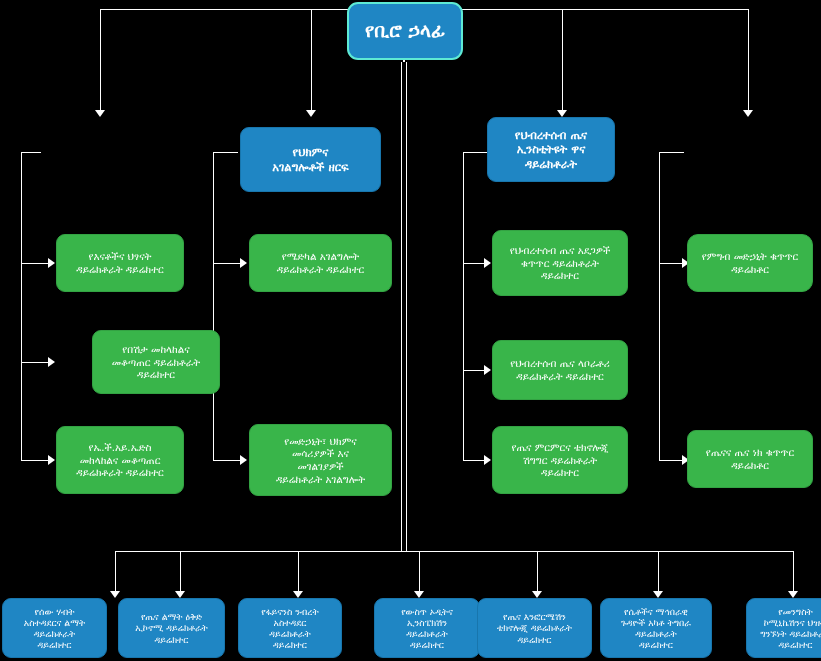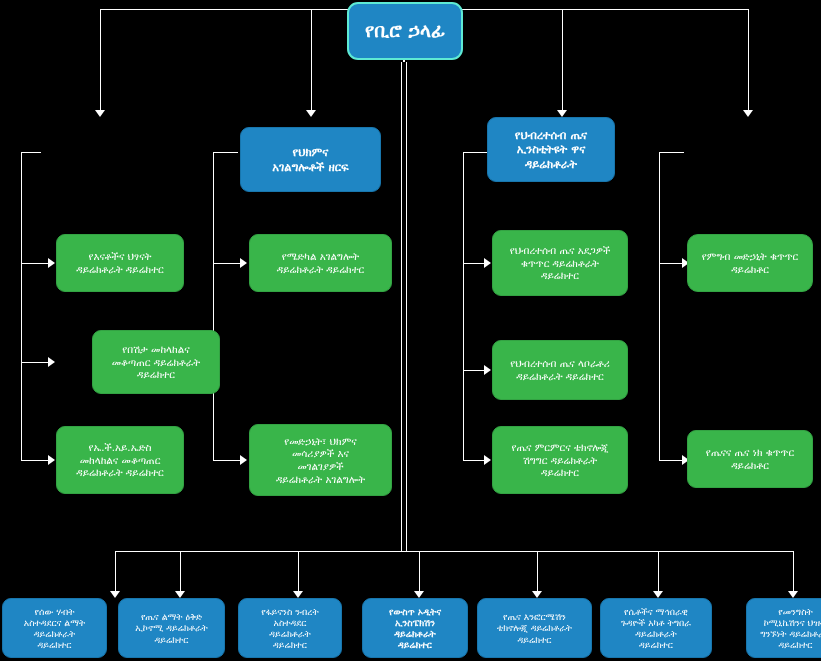--- a/index.html
+++ b/index.html
@@ -196,21 +196,21 @@
 አስተዳደርና ልማት
 ዳይሬክቶራት
 ዳይሬክተር</div>
   <div class="node blue bottom" style="left:118px; top:598px; width:107px; height:60px;">የጤና ልማት ዕቅድ
 ኢኮኖሚ ዳይሬክቶራት
 ዳይሬክተር</div>
   <div class="node blue bottom" style="left:238px; top:598px; width:104px; height:60px;">የፋይናንስ ንብረት
 አስተዳደር
 ዳይሬክቶራት
 ዳይሬክተር</div>
-  <div class="node blue bottom" style="left:362px; top:598px; width:106px; height:60px;font-weight:bold;">የውስጥ ኦዲትና
+  <div class="node blue bottom" style="left:374px; top:598px; width:106px; height:60px;">የውስጥ ኦዲትና
 ኢንስፔክሽን
 ዳይሬክቶራት
 ዳይሬክተር</div>
   <div class="node blue bottom" style="left:477px; top:598px; width:115px; height:60px;">የጤና እንፎርሜሽን
 ቴክኖሎጂ ዳይሬክቶራት
 ዳይሬክተር</div>
   <div class="node blue bottom" style="left:600px; top:598px; width:112px; height:60px;">የሴቶችና ማኅበራዊ
 ጉዳዮች አካቶ ትግበራ
 ዳይሬክቶራት
 ዳይሬክተር</div>

